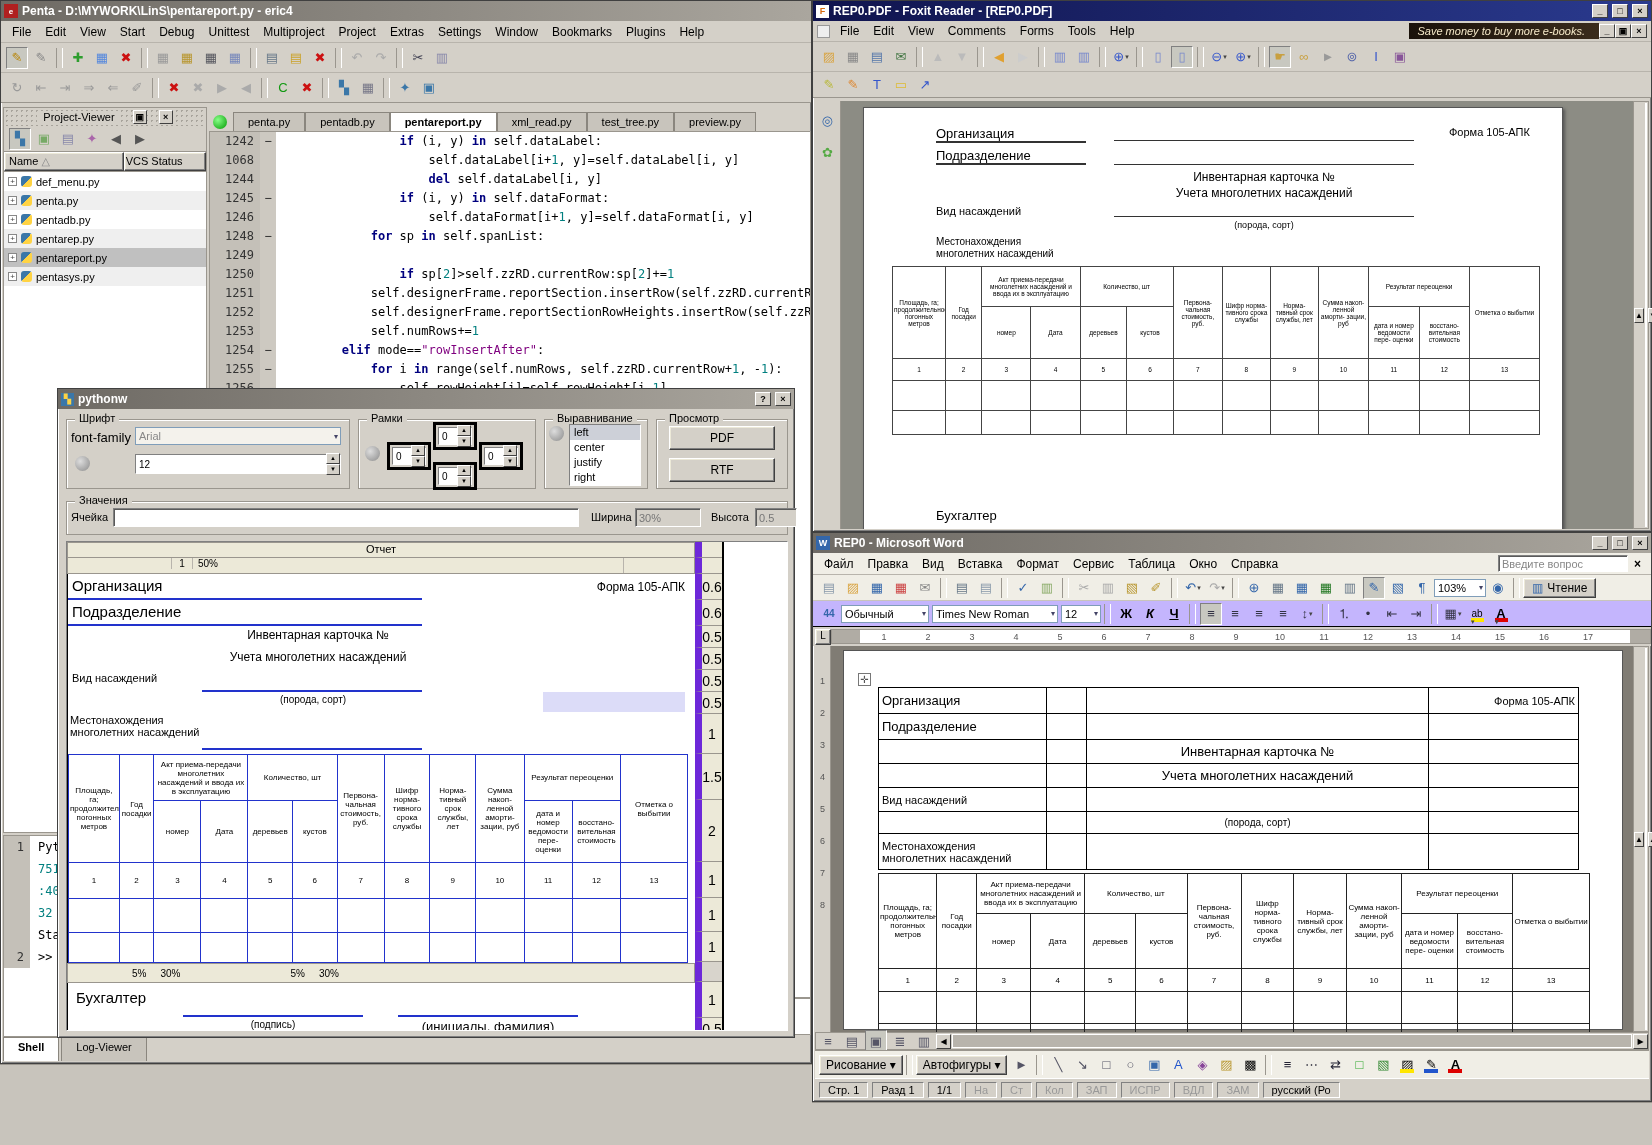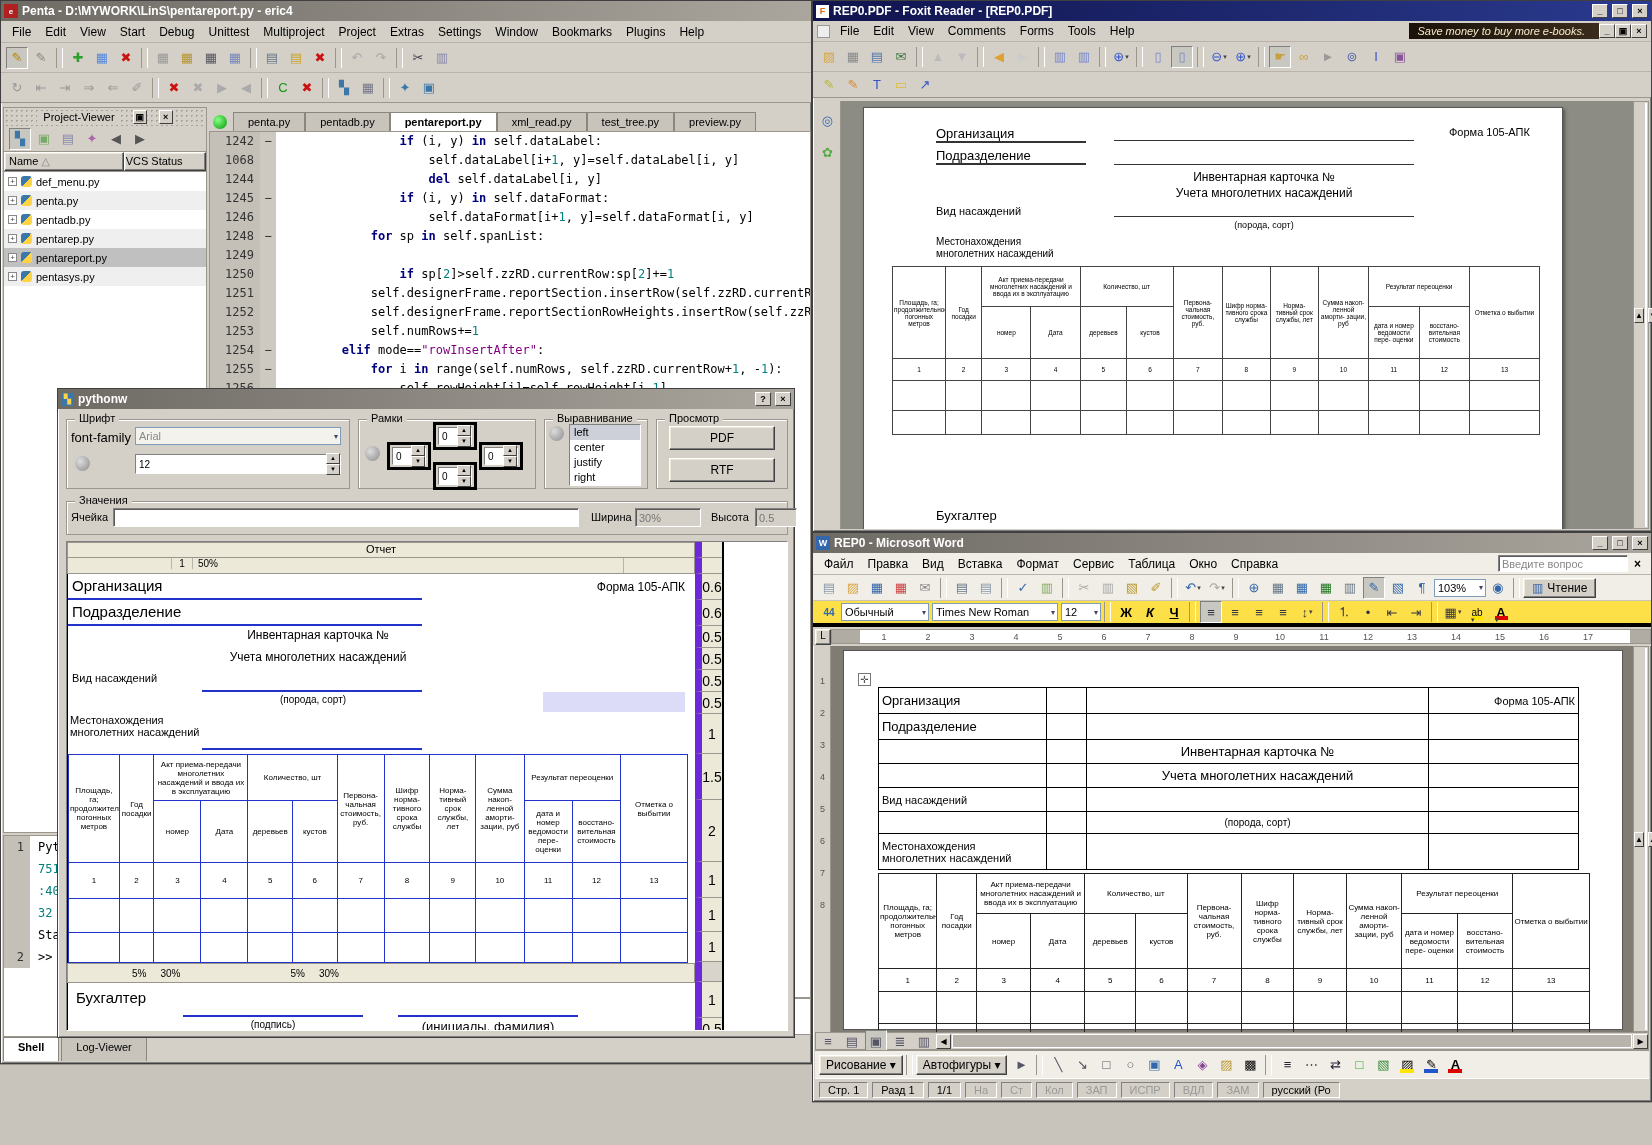--- a/index.html
+++ b/index.html
@@ -489,21 +489,21 @@
           <span class="tbico" style="color: rgb(51, 102, 170);">¶</span>
         </span>
       <span class="combo" style="width:52px;">103%</span>
       <span class="tbico" style="color:#3366aa">◉</span>
       <span class="tbsep"></span>
       <span class="btn" style="padding:2px 8px;display:inline-flex;gap:4px;align-items:center">
           <span style="color:#3366aa">▥</span>
           <span>Чтение</span>
         </span>
     </div>
-    <div class="toolbar" style="height:26px;background:#fde047;border-bottom:4px solid #000000">
+    <div class="toolbar" style="height:26px;background:#c4b5fd;border-bottom:1px solid #000000">
       <span class="tbico" style="color:#3366aa;font-size:10px;font-weight:bold">44</span>
       <span class="combo" style="width:88px">Обычный</span>
       <span class="combo" style="width:126px;margin-left:3px">Times New Roman</span>
       <span class="combo" style="width:40px;margin-left:3px">12</span>
       <span class="tbsep"></span>
       <span class="tbico" style="font-weight:bold">Ж</span>
       <span class="tbico" style="font-style:italic;font-weight:bold">К</span>
       <span class="tbico" style="text-decoration:underline;font-weight:bold">Ч</span>
       <span class="tbsep"></span>
       <span style="display:flex;align-items:center">

